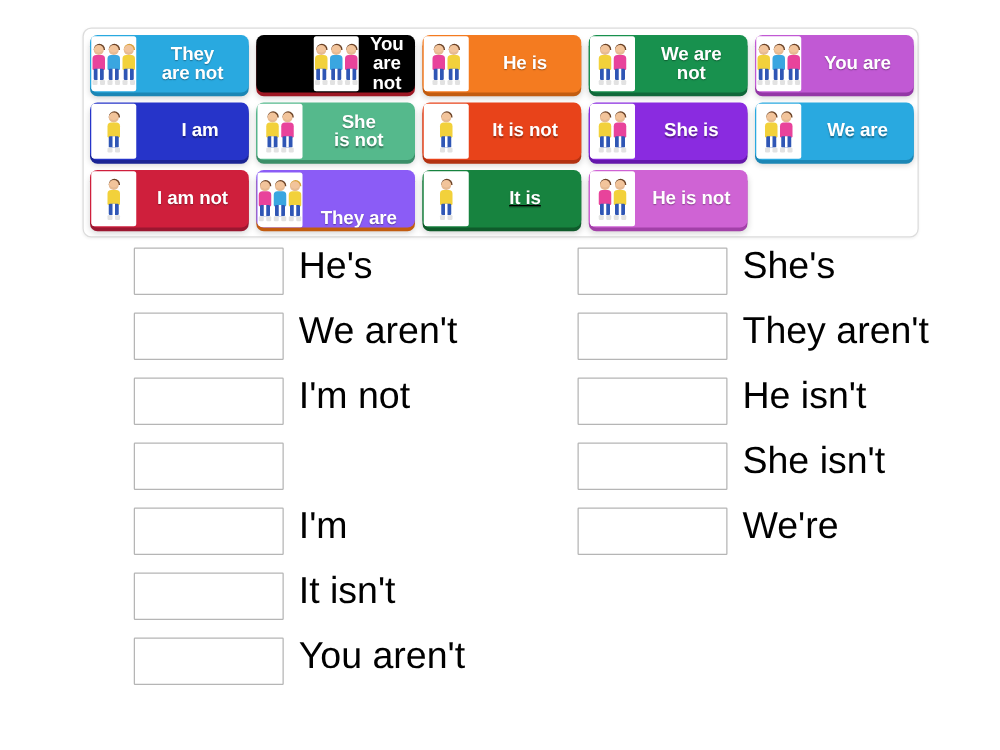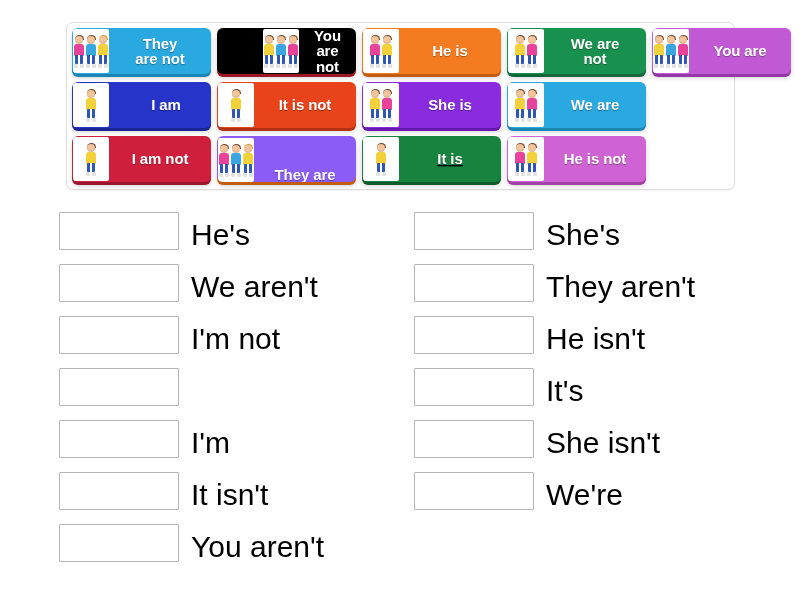--- a/index.html
+++ b/index.html
@@ -36,21 +36,21 @@
 
   .tile-row {
     display: flex;
     height: 53px;
     margin-bottom: 1px;
   }
 
   .tile {
     position: relative;
     height: 46px;
-    width: 139px;
+    width: 127px;
     margin-right: 6px;
     border-radius: 6px;
     display: flex;
     align-items: center;
     box-sizing: border-box;
     overflow: hidden;
     box-shadow: 0 3px 0 rgba(0,0,0,0.22), 0 4px 4px rgba(0,0,0,0.18);
     cursor: pointer;
     flex: none;
   }
@@ -93,22 +93,23 @@
 
   .answer-col {
     position: absolute;
     top: 0;
   }
   .col-left  { left: 59px; }
   .col-right { left: 414px; }
 
   .answer-row {
     display: flex;
-    align-items: flex-end;
+    align-items: flex-start;
     height: 52px;
+    margin-left: 48px;
   }
 
   .drop-box {
     width: 120px;
     height: 38px;
     border: 1px solid #b5b5b5;
     background: #ffffff;
     box-sizing: border-box;
     flex: none;
     border-radius: 1px;
@@ -336,20 +337,44 @@
                 <span class="body" style="background:#f2d13b"></span>
                 <span class="legs" style="background:#2f56b5"></span>
                 <span class="feet"></span>
               </span>
             </div>
           </div>
           <div class="tile-label">
             <div>I am</div>
           </div>
         </div>
+        <div class="tile" style="background: rgb(85, 185, 140); box-shadow: rgb(59, 142, 104) 0px 3px 0px, rgba(0, 0, 0, 0.18) 0px 4px 5px;">
+          <div class="tile-thumb">
+            <div class="thumb-inner">
+              <span class="fig">
+                <span class="hair" style="background:#6b4226"></span>
+                <span class="head"></span>
+                <span class="body" style="background:#f2d13b"></span>
+                <span class="legs" style="background:#2f56b5"></span>
+                <span class="feet"></span>
+              </span>
+              <span class="fig">
+                <span class="hair" style="background:#6b4226"></span>
+                <span class="head"></span>
+                <span class="body" style="background:#e8439b"></span>
+                <span class="legs" style="background:#2f56b5"></span>
+                <span class="feet"></span>
+              </span>
+            </div>
+          </div>
+          <div class="tile-label two-line">
+            <div>She</div>
+            <div>is not</div>
+          </div>
+        </div>
         <div class="tile" style="background: rgb(232, 67, 26); box-shadow: rgb(179, 50, 18) 0px 3px 0px, rgba(0, 0, 0, 0.18) 0px 4px 5px;">
           <div class="tile-thumb">
             <div class="thumb-inner">
               <span class="fig">
                 <span class="hair" style="background:#6b4226"></span>
                 <span class="head"></span>
                 <span class="body" style="background:#f2d13b"></span>
                 <span class="legs" style="background:#2f56b5"></span>
                 <span class="feet"></span>
               </span>
@@ -533,24 +558,20 @@
         <div class="answer-row">
           <div class="drop-box"></div>
           <div class="answer-text">They aren't</div>
         </div>
         <div class="answer-row">
           <div class="drop-box"></div>
           <div class="answer-text">He isn't</div>
         </div>
         <div class="answer-row">
           <div class="drop-box"></div>
-          <div class="answer-text">It's</div>
-        </div>
-        <div class="answer-row">
-          <div class="drop-box"></div>
           <div class="answer-text">She isn't</div>
         </div>
         <div class="answer-row">
           <div class="drop-box"></div>
           <div class="answer-text">We're</div>
         </div>
       </div>
   </div>
 
 </div>

